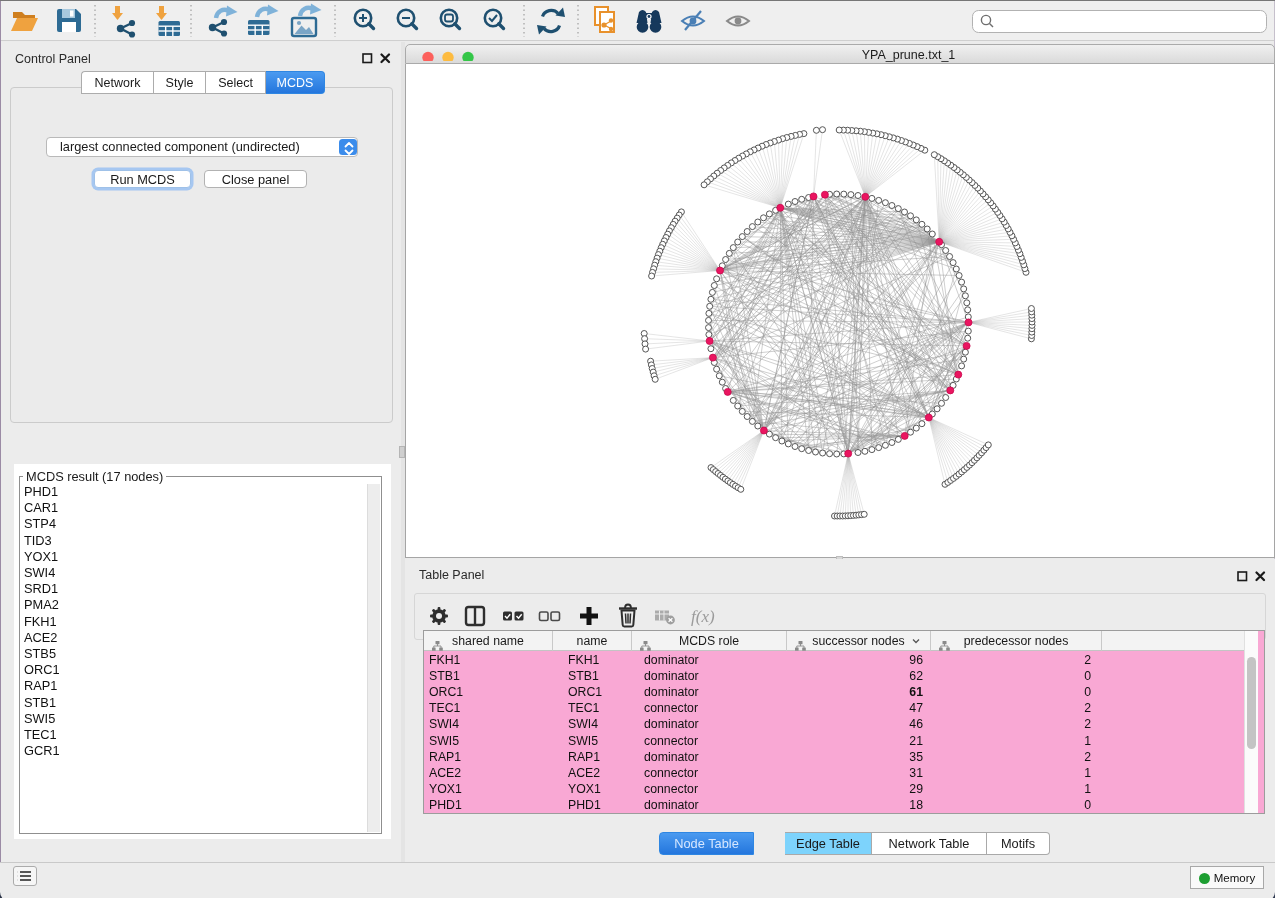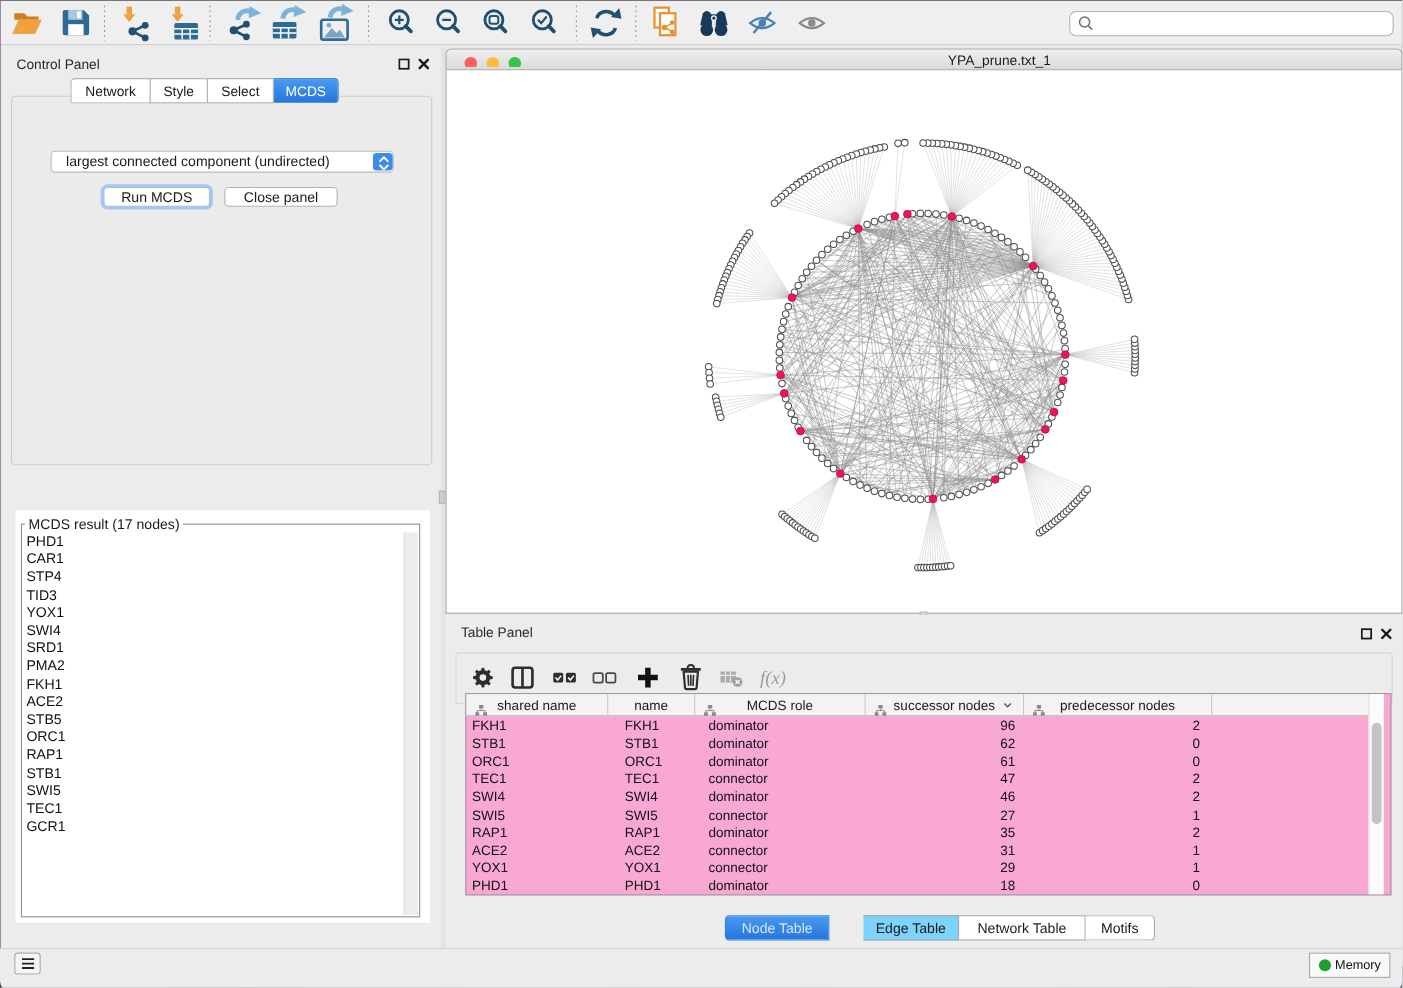--- a/index.html
+++ b/index.html
@@ -120,21 +120,21 @@
 <div class="abs" style="left:1px;top:42px;width:400px;height:820px;background:#ececec;">
   <div class="abs" style="left:14px;top:10px;font-size:12.5px;color:#2a2a2a;">Control Panel</div>
 
   <svg class="abs" style="left:361px;top:11px" width="30" height="11" viewBox="0 0 30 11">
     <rect x="1" y="1" width="8.5" height="8.5" fill="none" stroke="#1a1a1a" stroke-width="1.6"></rect>
     <path d="M19.5 1.5 L27 9 M27 1.5 L19.5 9" stroke="#1a1a1a" stroke-width="2.2" stroke-linecap="round"></path>
   </svg>
 
   <div class="abs" style="left:9px;top:44.5px;width:383px;height:336px;background:#ebebeb;border:1px solid #cbcbcb;border-radius:4px;"></div>
 
-  <div class="abs" style="left:63px;top:29px;height:33px;">
+  <div class="abs" style="left:80px;top:29px;height:33px;">
     <div style="float:left;width:72px;height:23px;background:#fff;border:1px solid #acacac;border-right:none;border-radius:4px 0 0 0;text-align:center;font-size:12.5px;line-height:22px;">Network</div>
     <div style="float:left;width:52px;height:23px;background:#fff;border:1px solid #acacac;border-right:none;text-align:center;font-size:12.5px;line-height:22px;">Style</div>
     <div style="float:left;width:61px;height:23px;background:#fff;border:1px solid #acacac;text-align:center;font-size:12.5px;line-height:22px;">Select</div>
     <div style="float:left;width:59px;height:23px;background:linear-gradient(#4a9af0,#2476dd);border:1px solid #2e86e2;border-left:none;border-radius:0 4px 4px 0;text-align:center;font-size:12.5px;line-height:22px;color:#fff;">MCDS</div>
   </div>
 
 
   <div class="abs" style="left:45px;top:95px;width:312px;height:19.5px;background:#fff;border:1px solid #b9b9b9;border-radius:4px;font-size:12.8px;line-height:18px;padding-left:13px;">largest connected component (undirected)
     <div class="abs" style="right:0px;top:0.5px;width:18.5px;height:16.5px;background:#3b8ceb;border-radius:3.5px;">
       <svg width="20" height="19" viewBox="0 0 20 19">
@@ -1056,42 +1056,42 @@
         <span style="position:absolute;left:5px;">STB1</span>
         <span style="position:absolute;left:144px;">STB1</span>
         <span style="position:absolute;left:220px;">dominator</span>
         <span style="position:absolute;left:363px;width:136px;text-align:right;">62</span>
         <span style="position:absolute;left:507px;width:160px;text-align:right;">0</span>
       </div>
 <div style="position:absolute;left:0;top:53.2px;width:820px;height:16.1px;font-size:12.3px;line-height:16px;color:#111;">
         <span style="position:absolute;left:5px;">ORC1</span>
         <span style="position:absolute;left:144px;">ORC1</span>
         <span style="position:absolute;left:220px;">dominator</span>
-        <span style="position:absolute;left:363px;width:136px;text-align:right;">61</span>
+        <span style="position:absolute;left:363px;width:136px;text-align:right;font-weight:bold;">61</span>
         <span style="position:absolute;left:507px;width:160px;text-align:right;">0</span>
       </div>
 <div style="position:absolute;left:0;top:69.3px;width:820px;height:16.1px;font-size:12.3px;line-height:16px;color:#111;">
         <span style="position:absolute;left:5px;">TEC1</span>
         <span style="position:absolute;left:144px;">TEC1</span>
         <span style="position:absolute;left:220px;">connector</span>
         <span style="position:absolute;left:363px;width:136px;text-align:right;">47</span>
         <span style="position:absolute;left:507px;width:160px;text-align:right;">2</span>
       </div>
 <div style="position:absolute;left:0;top:85.4px;width:820px;height:16.1px;font-size:12.3px;line-height:16px;color:#111;">
         <span style="position:absolute;left:5px;">SWI4</span>
         <span style="position:absolute;left:144px;">SWI4</span>
         <span style="position:absolute;left:220px;">dominator</span>
         <span style="position:absolute;left:363px;width:136px;text-align:right;">46</span>
         <span style="position:absolute;left:507px;width:160px;text-align:right;">2</span>
       </div>
 <div style="position:absolute;left:0;top:101.5px;width:820px;height:16.1px;font-size:12.3px;line-height:16px;color:#111;">
         <span style="position:absolute;left:5px;">SWI5</span>
         <span style="position:absolute;left:144px;">SWI5</span>
         <span style="position:absolute;left:220px;">connector</span>
-        <span style="position:absolute;left:363px;width:136px;text-align:right;">27</span>
+        <span style="position:absolute;left:363px;width:136px;text-align:right;">21</span>
         <span style="position:absolute;left:507px;width:160px;text-align:right;">1</span>
       </div>
 <div style="position:absolute;left:0;top:117.6px;width:820px;height:16.1px;font-size:12.3px;line-height:16px;color:#111;">
         <span style="position:absolute;left:5px;">RAP1</span>
         <span style="position:absolute;left:144px;">RAP1</span>
         <span style="position:absolute;left:220px;">dominator</span>
         <span style="position:absolute;left:363px;width:136px;text-align:right;">35</span>
         <span style="position:absolute;left:507px;width:160px;text-align:right;">2</span>
       </div>
 <div style="position:absolute;left:0;top:133.7px;width:820px;height:16.1px;font-size:12.3px;line-height:16px;color:#111;">

